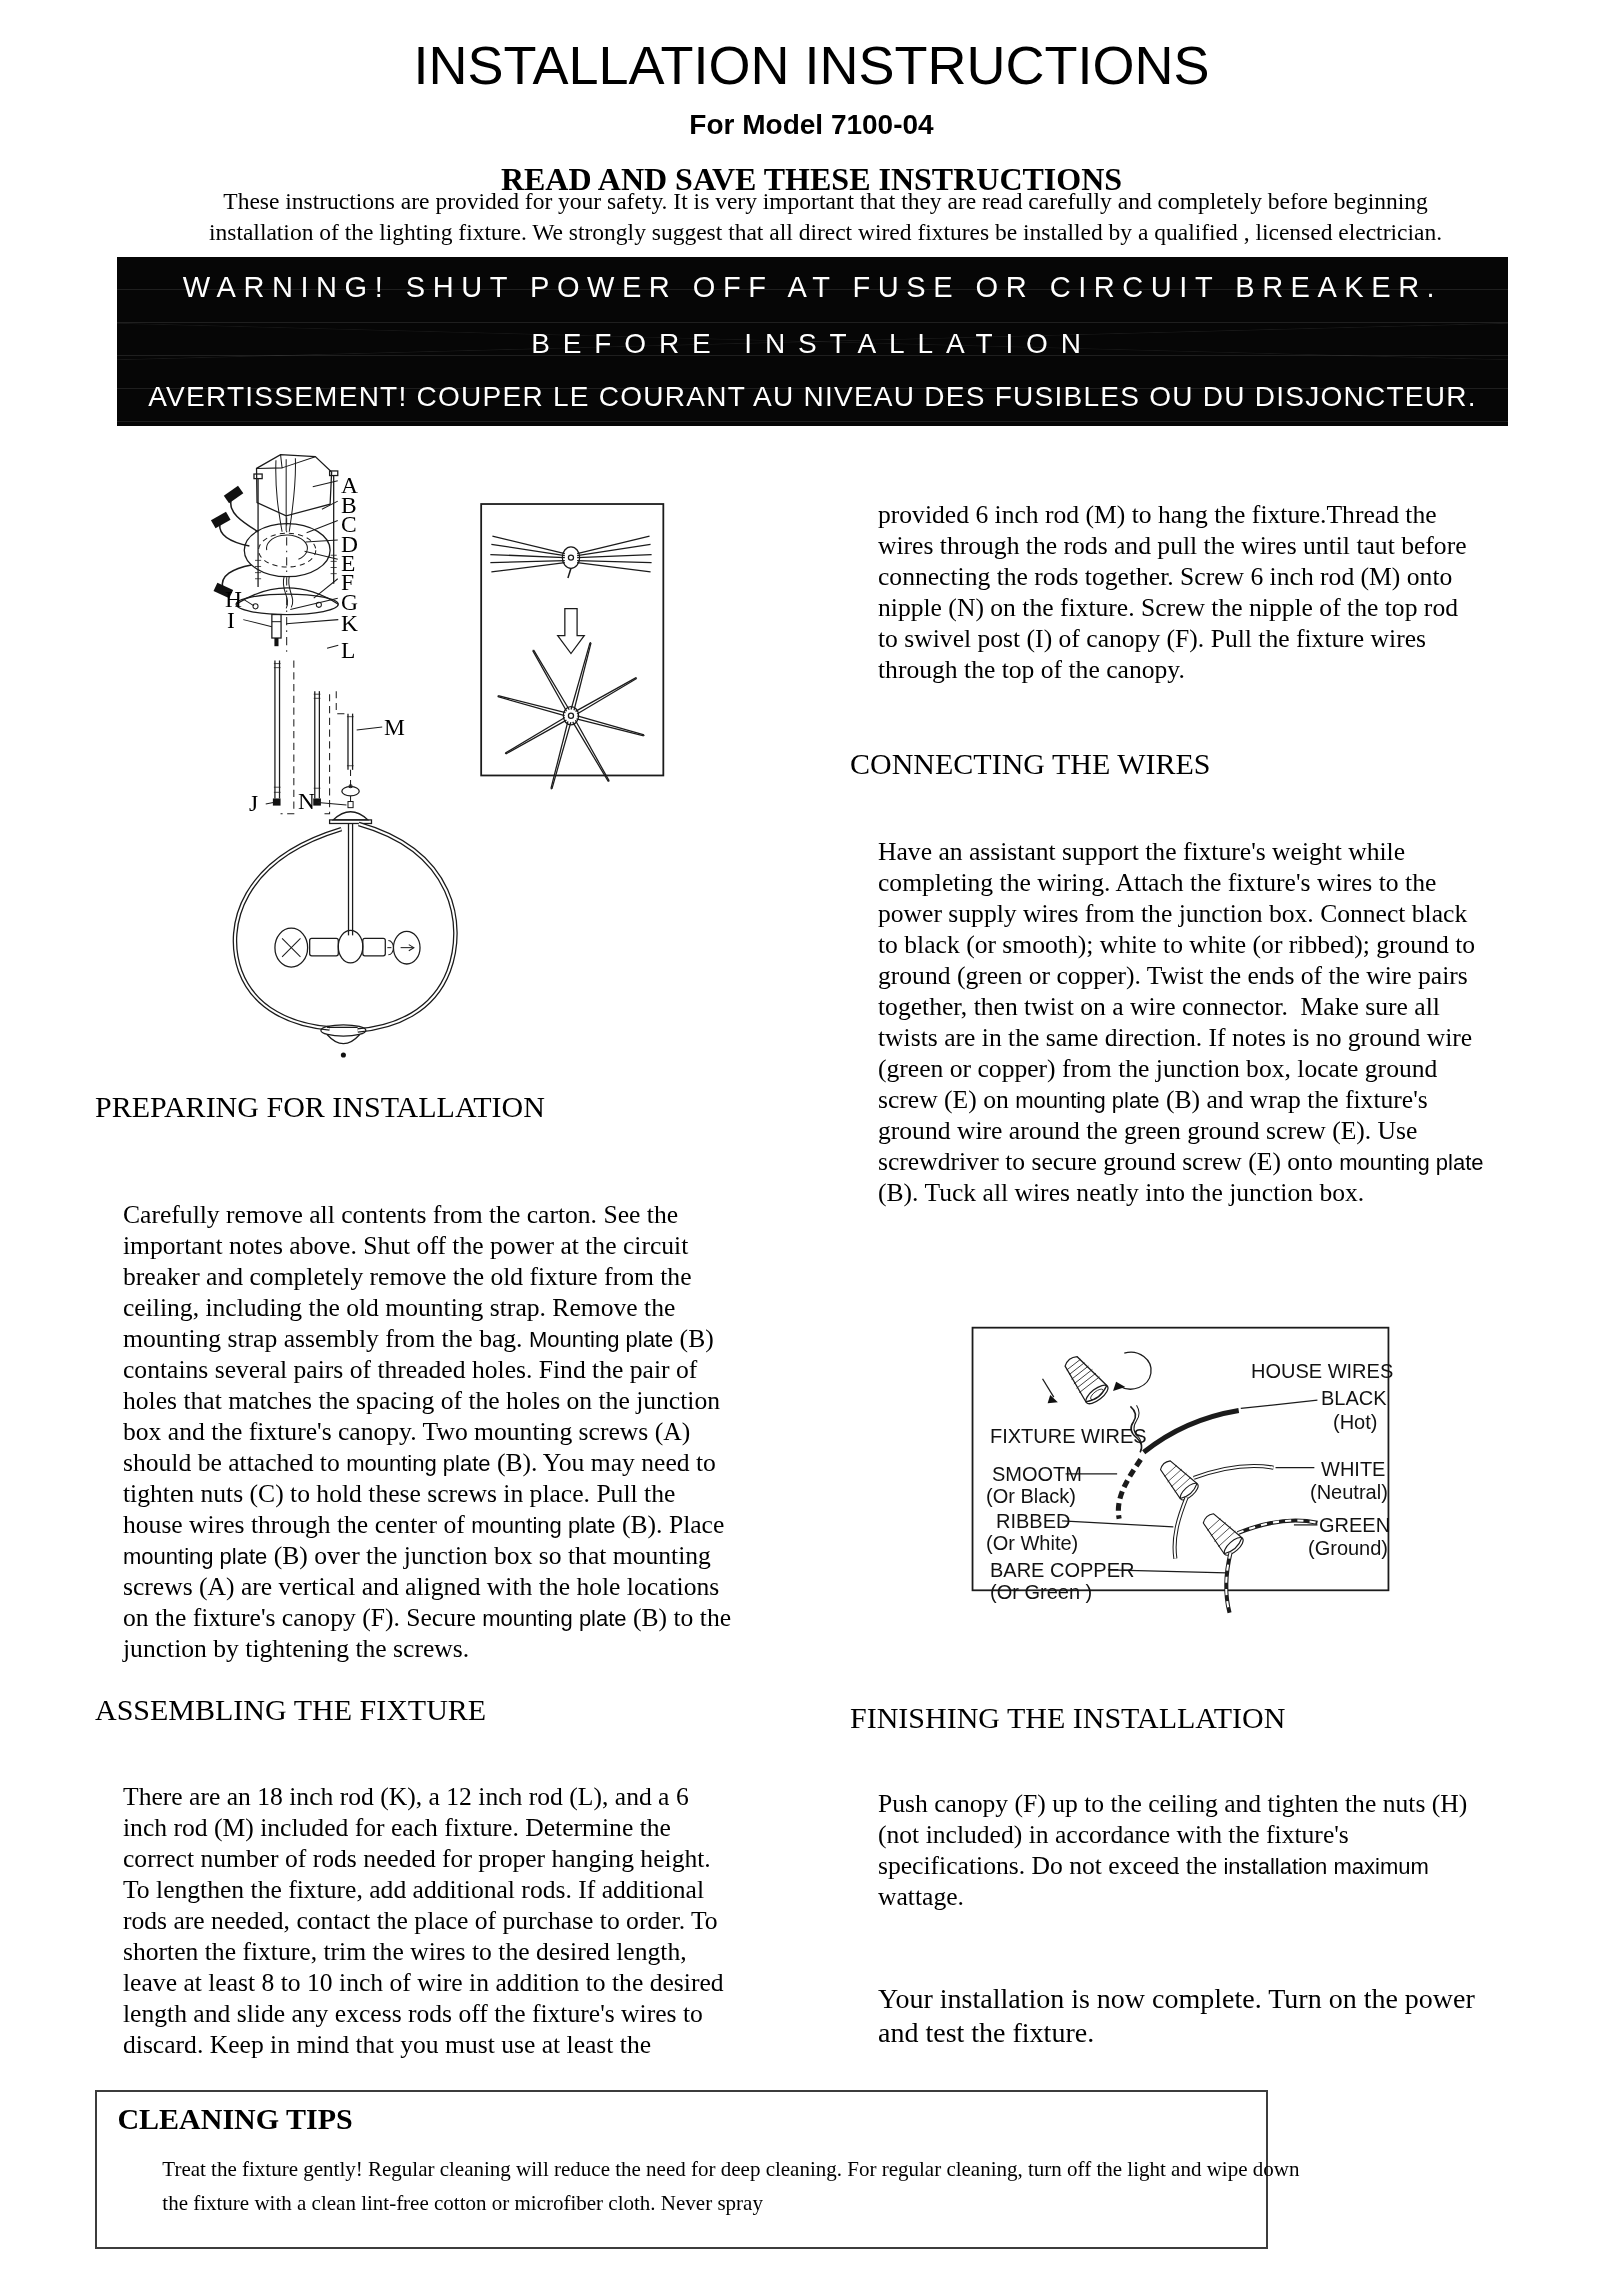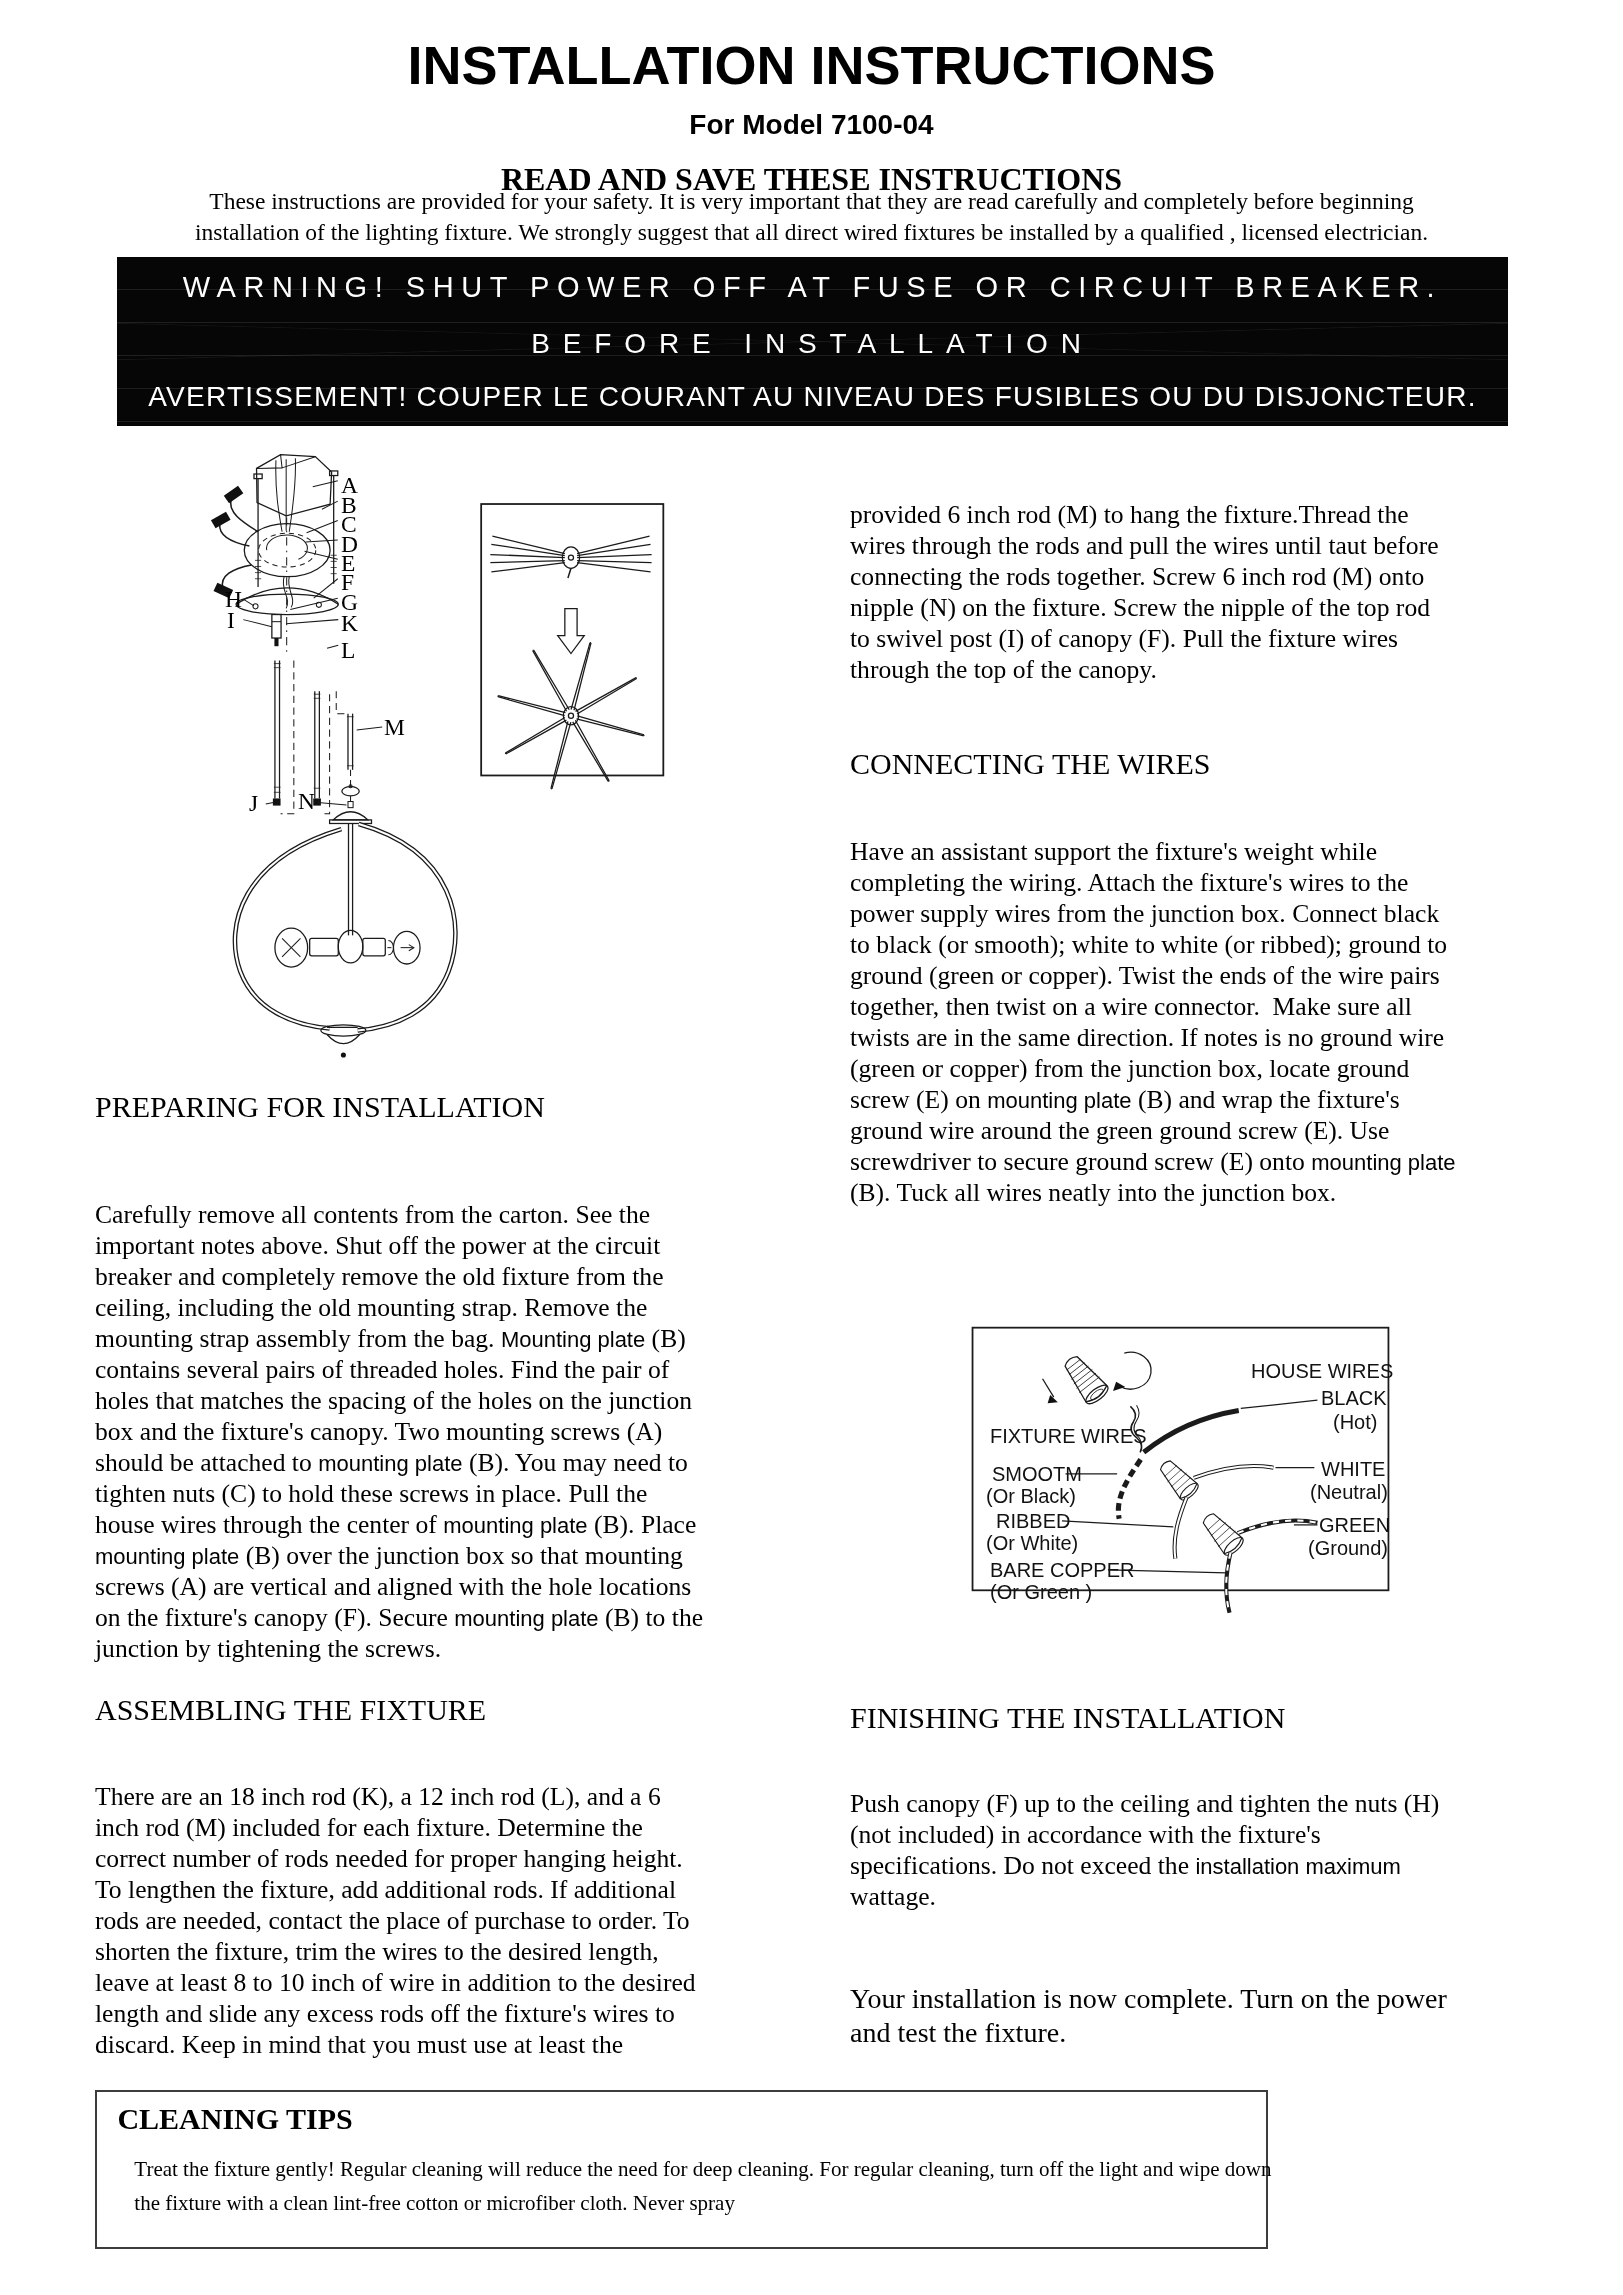--- a/index.html
+++ b/index.html
@@ -1,41 +1,41 @@
 <!DOCTYPE html>
 <html style="font-size:8.2px"><head>
 <meta charset="utf-8">
 <style>
   html,body{margin:0;padding:0;background:#9a9a9a;}
   #page{position:relative;width:1623px;height:2295px;background:#ffffff;
         font-family:"Liberation Serif",serif;color:#000;overflow:hidden;}
   .centered{position:absolute;left:0;width:100%;text-align:center;white-space:nowrap;}
 
-  #title{top:34px;font-family:"Liberation Sans",sans-serif;font-weight:bold;font-size:54px;}
+  #title{top:34px;font-family:"Liberation Sans",sans-serif;font-weight:normal;font-size:54px;}
   #model{top:109px;font-family:"Liberation Sans",sans-serif;font-weight:bold;font-size:28px;}
   #save{top:161px;font-family:Liberation Serif, serif;font-weight:bold;font-size:32px;}
   #intro{top:186px;font-size:23.5px;line-height:29px;white-space:normal;}
 
   #banner{position:absolute;left:117px;top:257px;width:1391px;height:169px;background:#060606;}
   #banner::after{content:"";position:absolute;inset:0;
       background:
         repeating-linear-gradient(180deg, transparent 0px, transparent 32px, rgba(255,255,255,0.10) 32px, rgba(255,255,255,0.10) 33px),
         linear-gradient(178.5deg, transparent 49.7%, rgba(255,255,255,0.07) 50%, transparent 50.4%),
         linear-gradient(181.5deg, transparent 49.7%, rgba(255,255,255,0.06) 50%, transparent 50.4%);
       pointer-events:none;}
   .bline{position:absolute;width:100%;text-align:center;color:#fff;
          font-family:"Liberation Sans",sans-serif;white-space:nowrap;}
   .b1{top:14.3px;font-size:29px;letter-spacing:0.26em;}
   .b2{top:71px;font-size:28px;letter-spacing:0.46em;}
   .b3{top:124px;font-size:28px;letter-spacing:0.045em;}
 
   .col-heading{position:absolute;font-weight:normal;font-size:30px;white-space:nowrap;
                font-family:"Liberation Serif",serif;}
   .para{position:absolute;font-size:25.6px;margin-top:24px;}
-  .tline{height:31px;line-height:31px;white-space:pre;}
+  .tline{height:31px;line-height:31px;white-space:pre;padding-left:28px;}
   .seg-sans{font-family:"Liberation Sans",sans-serif;font-size:0.86em;}
   #closing .tline{height:34px;line-height:34px;font-size:28px;}
 
   svg{position:absolute;overflow:visible;}
   svg *{vector-effect:none;}
 
   .plabel{position:absolute;font-family:"Liberation Serif",serif;font-size:23.5px;line-height:23.5px;}
   .wlabel{position:absolute;font-family:"Liberation Sans",sans-serif;font-size:20px;line-height:22.5px;
           color:#121212;white-space:pre;}
 

